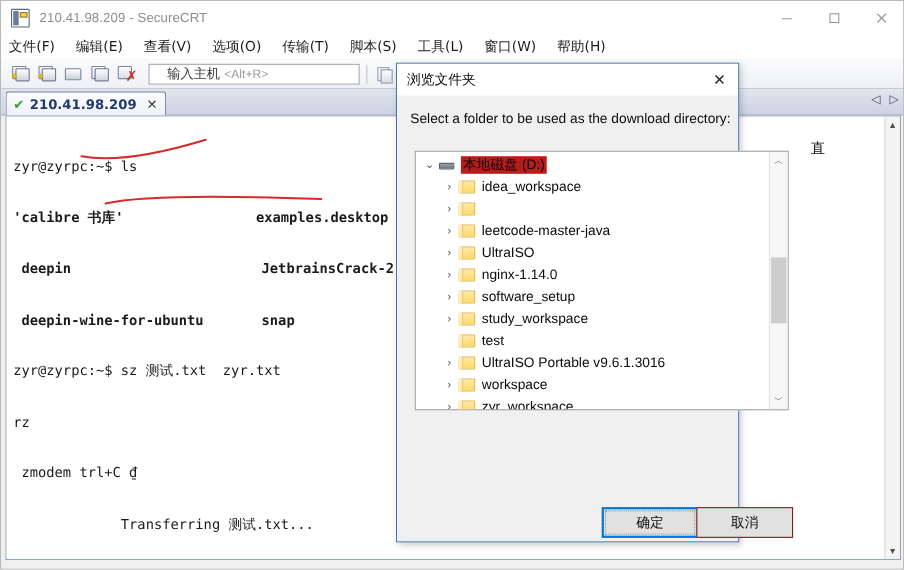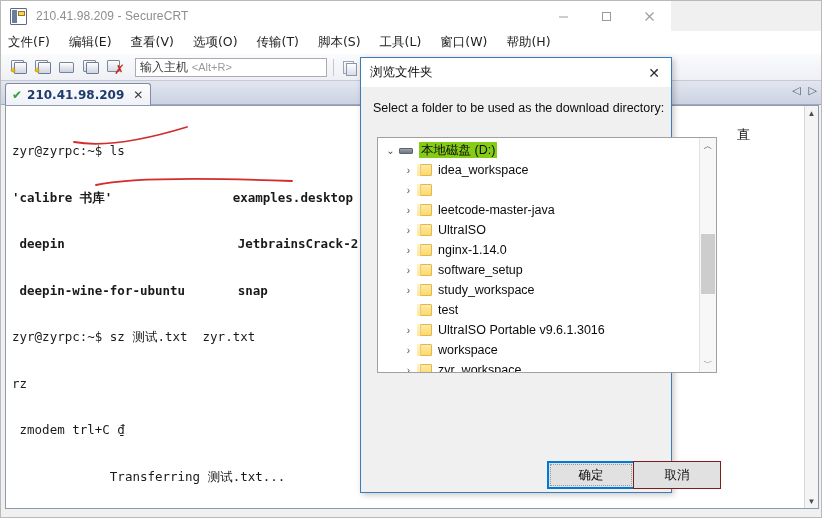--- a/index.html
+++ b/index.html
@@ -12,21 +12,21 @@
   .app{
     position:relative;width:822px;height:518px;
     background:#f0f0f0;
     border:1px solid #b9b9b9;
     box-sizing:border-box;
     overflow:hidden;
   }
 
   
   .titlebar{
-    position:absolute;left:0;top:0;width:670px;height:30px;
+    position:absolute;left:0;top:0;width:822px;height:30px;
     background:#ffffff;
     display:flex;align-items:center;
   }
   .titlebar .app-icon{
     width:17px;height:17px;margin-left:9px;margin-right:9px;
     position:relative;flex:0 0 auto;
     border:1px solid #5a6b85;background:#ffffff;box-sizing:border-box;
     border-radius:1px;
   }
   .titlebar .app-icon:before{
@@ -86,21 +86,21 @@
     font-weight:bold;line-height:11px;
   }
   .tb-icon .folder{
     position:absolute;left:2px;top:5px;width:15px;height:11px;
     background:linear-gradient(#ffffff,#c9d0dd);
     border:1px solid #78849a;box-sizing:border-box;border-radius:1px 2px 1px 1px;
   }
   .tb-input{
     width:192px;height:19px;margin-left:6px;background:#ffffff;
     border:1px solid #a8abb4;box-sizing:border-box;
-    display:flex;align-items:center;padding-left:4px;
+    display:flex;align-items:center;padding-left:16px;
   }
   .tb-input .ph{font-size:12px;color:#3a3a3a;white-space:nowrap;font-family:"DejaVu Sans",sans-serif;}
   .tb-input .ph .alt{color:#9a9a9a;font-size:11px;font-family:"Liberation Sans",sans-serif;}
   .tb-sep{width:1px;height:17px;background:#c3c7d0;margin:0 6px;flex:0 0 auto;}
   .tb-icon2{width:20px;height:19px;margin-right:3px;position:relative;flex:0 0 auto;opacity:.85;}
   .tb-icon2 .pg{
     position:absolute;left:3px;top:3px;width:11px;height:13px;
     background:linear-gradient(#ffffff,#dfe3ec);border:1px solid #8b94a8;
     box-sizing:border-box;
   }
@@ -216,21 +216,21 @@
   .node .fld:before{
     content:"";position:absolute;left:0;top:0;width:15px;height:12px;
     background:linear-gradient(#ffe9a8,#fdd96a);
     border:1px solid #e3b84b;box-sizing:border-box;border-radius:1px;
   }
   .node .fld:after{
     content:"";position:absolute;left:0;top:0;width:4px;height:12px;
     background:linear-gradient(#fff3cd,#ffe79a);border-right:1px solid #eac978;
     box-sizing:border-box;
   }
-  .node.sel .lbl{background:#84cc16;padding:0 2px;}
+  .node.sel .lbl{background:#b91c1c;padding:0 2px;}
   .node .lbl{line-height:16px;}
   .node.lvl1{padding-left:4px;}
   .node.lvl2{padding-left:22px;}
 
   .tree-scroll{
     position:absolute;right:0;top:0;width:17px;bottom:0;
     background:#f7f7f7;border-left:1px solid #e2e2e2;box-sizing:border-box;
   }
   .tree-scroll .sa{
     height:17px;display:flex;align-items:center;justify-content:center;

